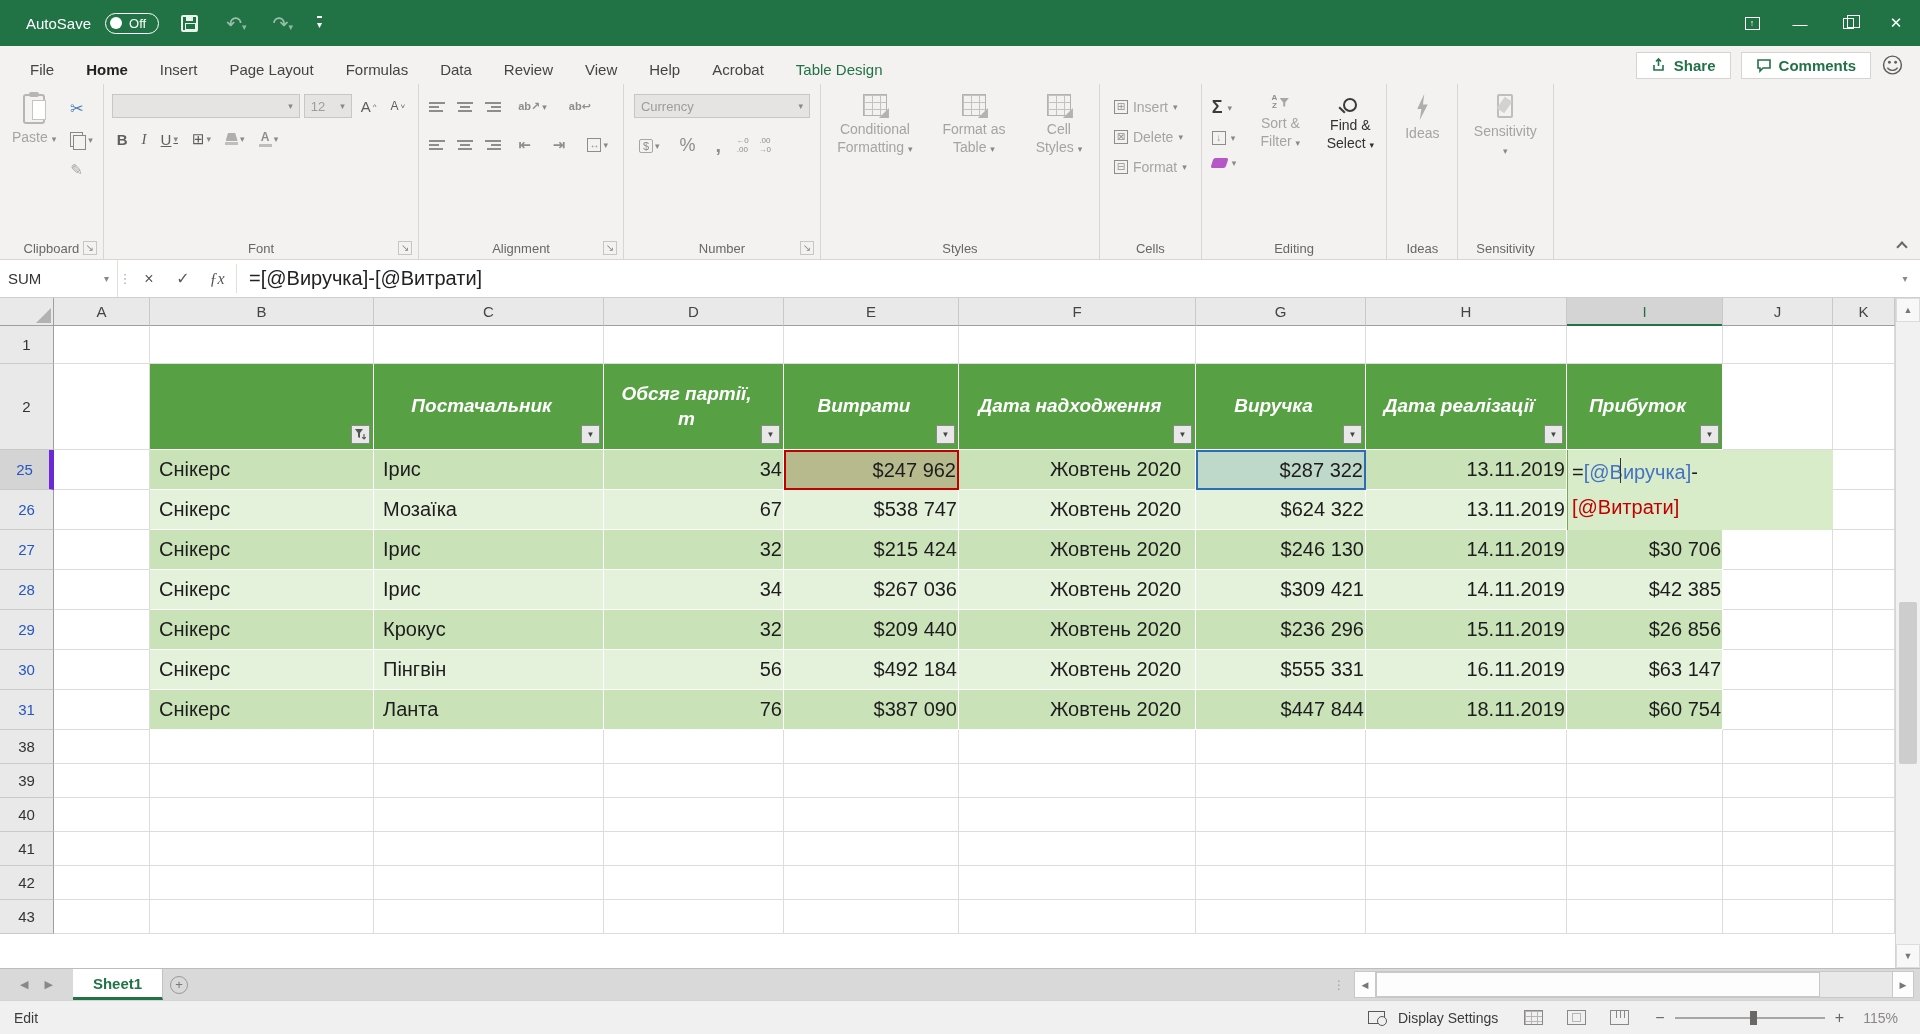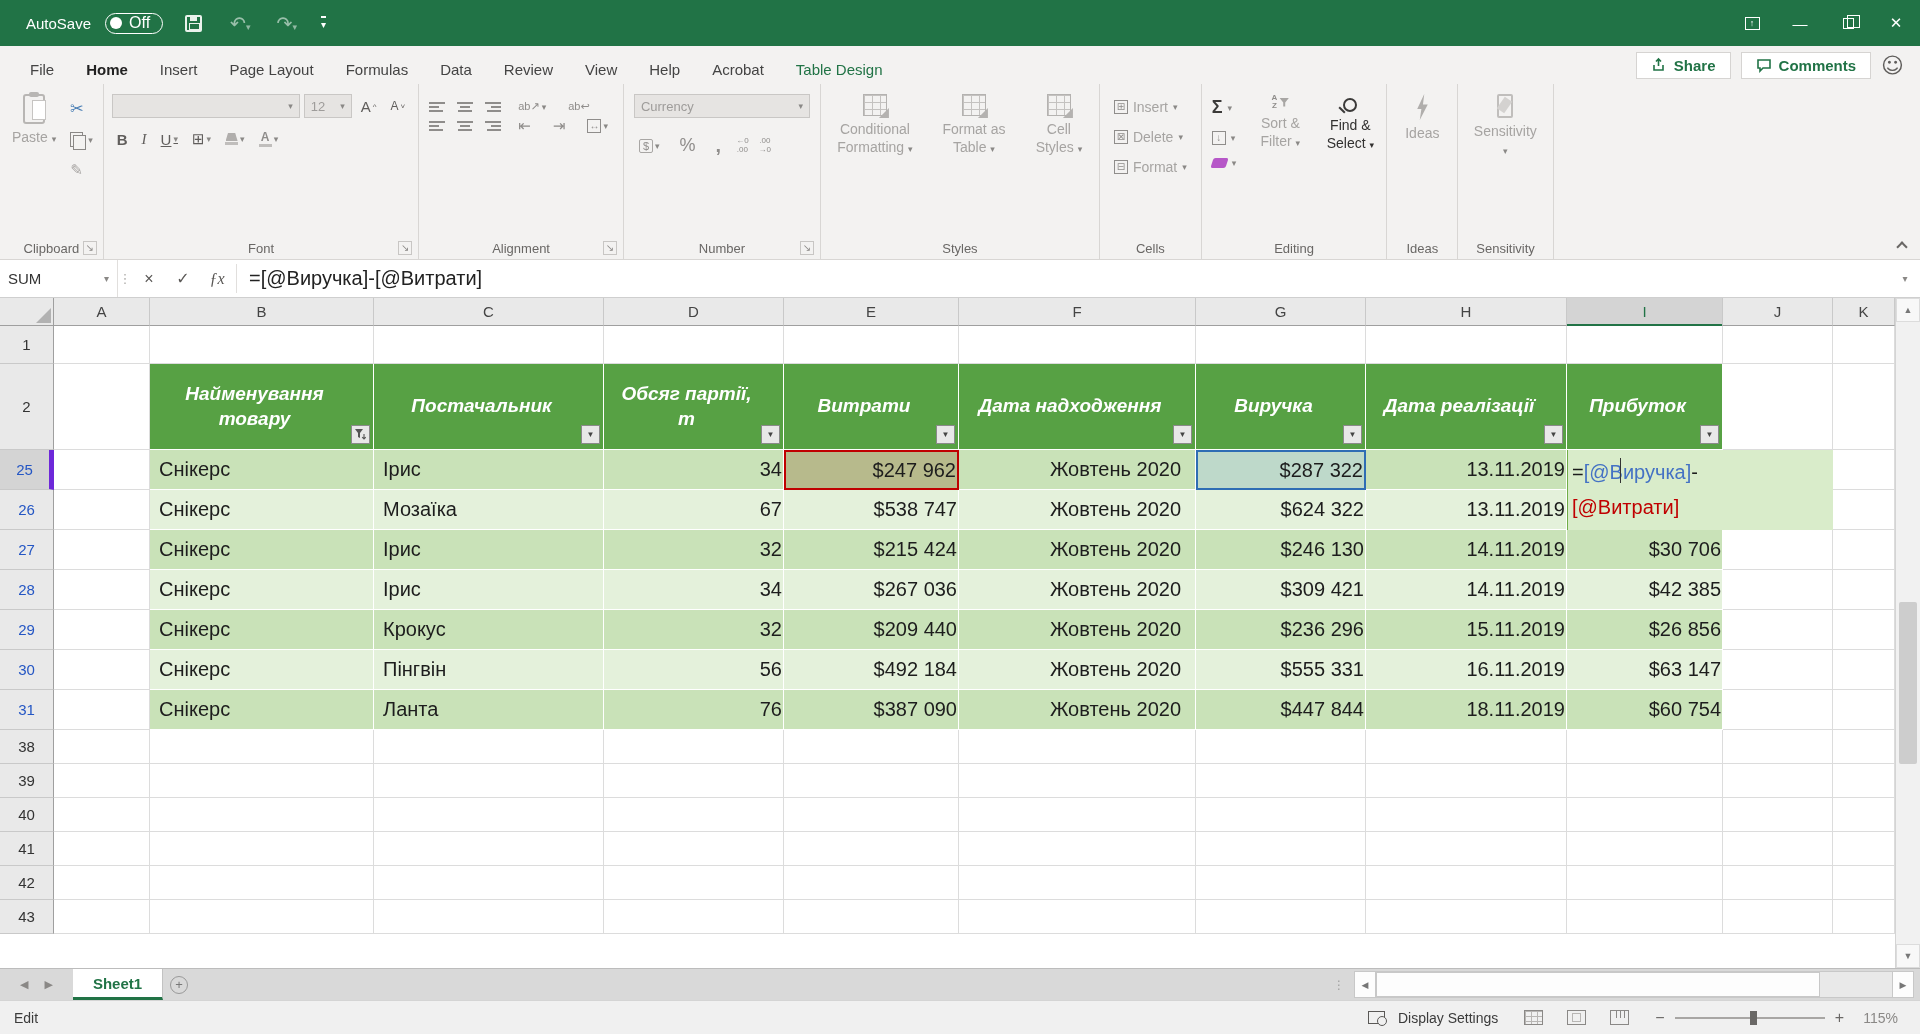--- a/index.html
+++ b/index.html
@@ -5,21 +5,21 @@
   * { margin:0; padding:0; box-sizing:border-box; }
   html,body { width:1920px; height:1034px; overflow:hidden; font-family:"Liberation Sans","DejaVu Sans",sans-serif; background:#fff; }
   .app { width:1920px; height:1034px; display:flex; flex-direction:column; overflow:hidden; }
 
   
   .titlebar { height:46px; background:#217346; display:flex; align-items:center; color:#fff; flex-shrink:0; }
   .tb-left { display:flex; align-items:center; gap:14px; padding-left:26px; }
   .autosave-lbl { font-size:15px; }
   .toggle-pill { display:flex; align-items:center; gap:7px; border:1px solid #fff; border-radius:11px; padding:2px 12px 2px 4px; height:21px; cursor:pointer; }
   .toggle-dot { width:12px; height:12px; background:#fff; border-radius:50%; }
-  .toggle-txt { font-size:16px; }
+  .toggle-txt { font-size:13px; }
   .ic-floppy { width:17px; height:17px; border:2px solid #eaf2ec; border-radius:2px; position:relative; display:inline-block; }
   .ic-floppy:before { content:""; position:absolute; top:0; left:3px; width:7px; height:4px; background:#eaf2ec; }
   .ic-floppy:after { content:""; position:absolute; bottom:0; left:2px; width:9px; height:5px; border:1px solid #eaf2ec; }
   .qat-btn { font-size:19px; color:rgba(255,255,255,.55); padding:0 6px; }
   .qat-caret { display:inline-block; border-top:2px solid #fff; color:#fff; font-size:10px; padding-top:1px; margin-left:4px; }
   .tb-right { margin-left:auto; display:flex; height:100%; }
   .win-btn { width:48px; height:100%; display:flex; align-items:center; justify-content:center; color:#fff; font-size:15px; cursor:pointer; }
   .ic-ribbonopts { width:15px; height:13px; border:1px solid #fff; position:relative; font-size:9px; text-align:center; line-height:11px; }
   .ic-ribbonopts:before { content:"↑"; }
   .ic-restore { width:11px; height:11px; border:1px solid #fff; position:relative; }
@@ -311,21 +311,21 @@
             </span>
         </div>
       </div>
       <div class="rg-label">
           <span>Font</span>
           <span class="launcher">↘</span>
         </div>
     </div>
 
     <div class="rgroup">
-      <div class="rg-body" style="flex-direction:column;gap:0;padding:10px 6px;">
+      <div class="rg-body" style="flex-direction:column;gap:19px;padding:10px 6px;font-weight:bold;">
         <div class="fontrow" style="gap:12px;">
           <span class="ic-lines al-l">
               <i></i>
               <i></i>
               <i></i>
             </span>
           <span class="ic-lines al-c">
               <i></i>
               <i></i>
               <i></i>
@@ -556,21 +556,20 @@
           <i class="ec w-h"></i>
           <i class="ec w-i"></i>
           <i class="ec w-j"></i>
           <i class="ec w-k"></i>
       </div>
 
       <div class="grow h-row2">
         <div class="rh">2</div>
         <i class="ec w-a"></i>
         <div class="hc w-b">
-          <span class="ht">Найменування товару</span>
           <span class="fbtn">
               <svg width="11" height="11" viewBox="0 0 11 11">
                 <path d="M0 0h8L5 4v5L3 8V4z" fill="#555"></path>
                 <path d="M9 5v5M7.2 8.2L9 10l1.8-1.8" stroke="#555" stroke-width="1.1" fill="none"></path>
               </svg>
             </span>
         </div>
         <div class="hc w-c">
           <span class="ht">Постачальник</span>
           <span class="fbtn">

